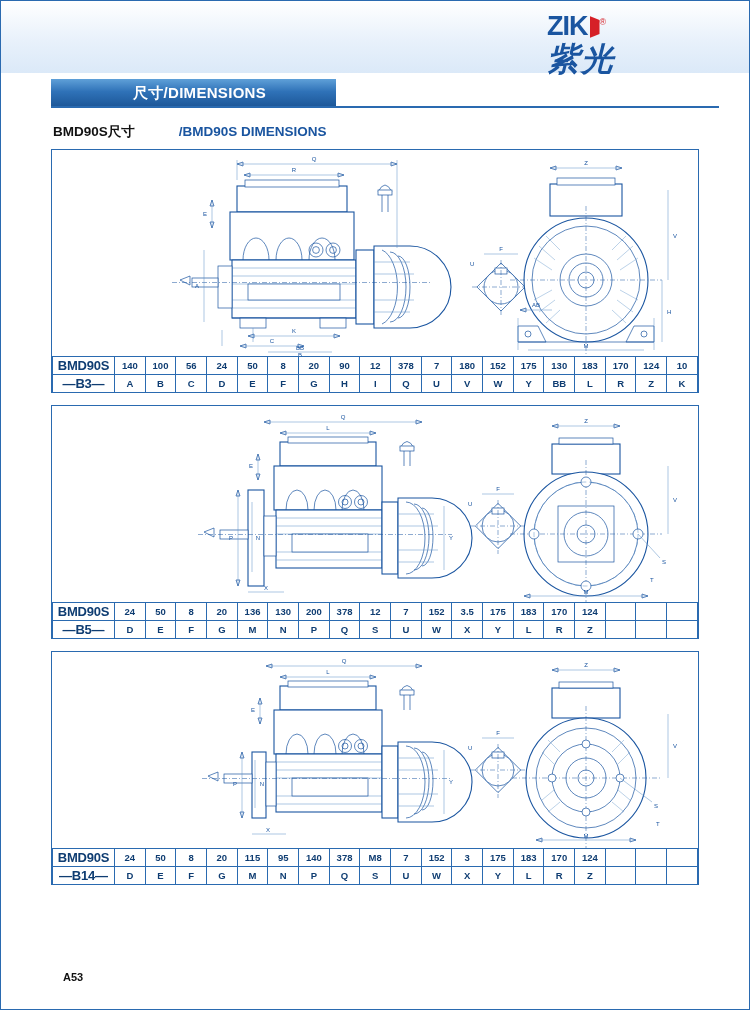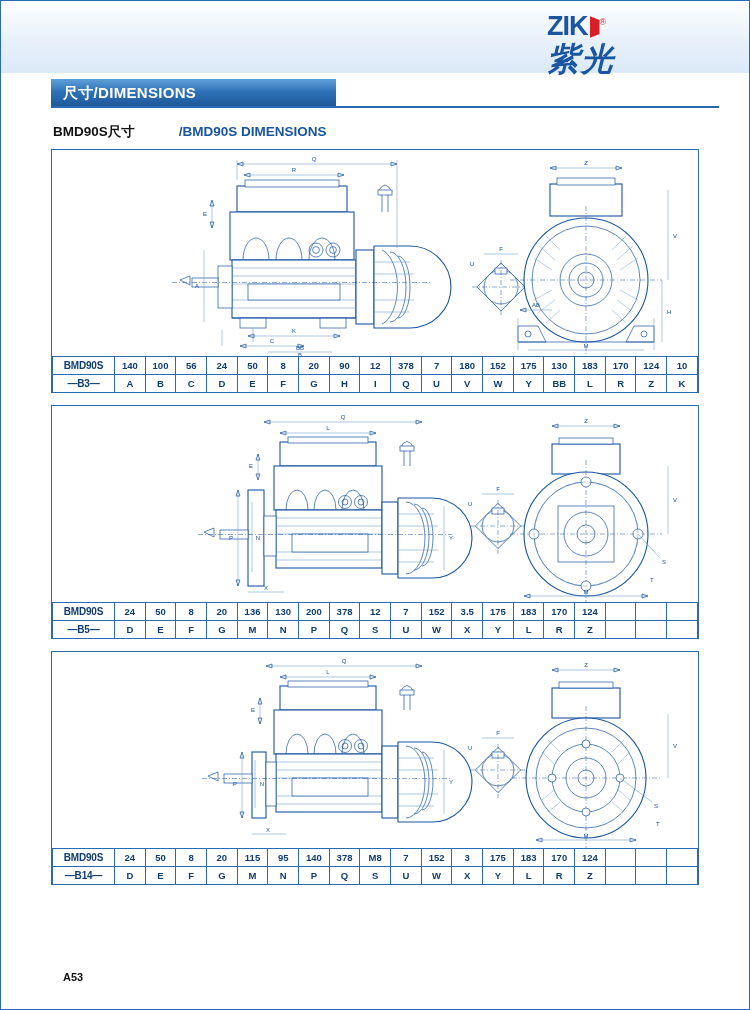--- a/index.html
+++ b/index.html
@@ -62,20 +62,21 @@
     vertical-align: -3px;
     margin-left: 2px;
     clip-path: polygon(0 0, 100% 18%, 100% 82%, 0 100%);
   }
 
   
   .titlebar-wrap {
     position: relative;
     margin: 6px 8px 0 0;
     height: 30px;
+    text-align: center;
   }
   .titlebar {
     position: absolute;
     left: 50px; top: 0;
     width: 285px; height: 28px;
     background: linear-gradient(to bottom,#5fa0d8 0%, #2f72b8 45%, #1c5697 100%);
     color: #ffffff;
     font-size: 15px;
     font-weight: bold;
     line-height: 28px;
@@ -127,21 +128,21 @@
     height: 17px;
     text-align: center;
     color: #0f3d72;
     font-weight: bold;
     padding: 0;
     line-height: 17px;
   }
   table.dims tr:last-child td { border-bottom: none; }
   table.dims td.first {
     width: 62px;
-    font-size: 10px;
+    font-size: 13px;
     letter-spacing: -0.2px;
   }
   table.dims td.lastempty { }
   table.dims tr.letters td { color:#0f3d72; }
 
   
   .footer {
     position: absolute;
     left: 62px; bottom: 26px;
     font-size: 11px;

